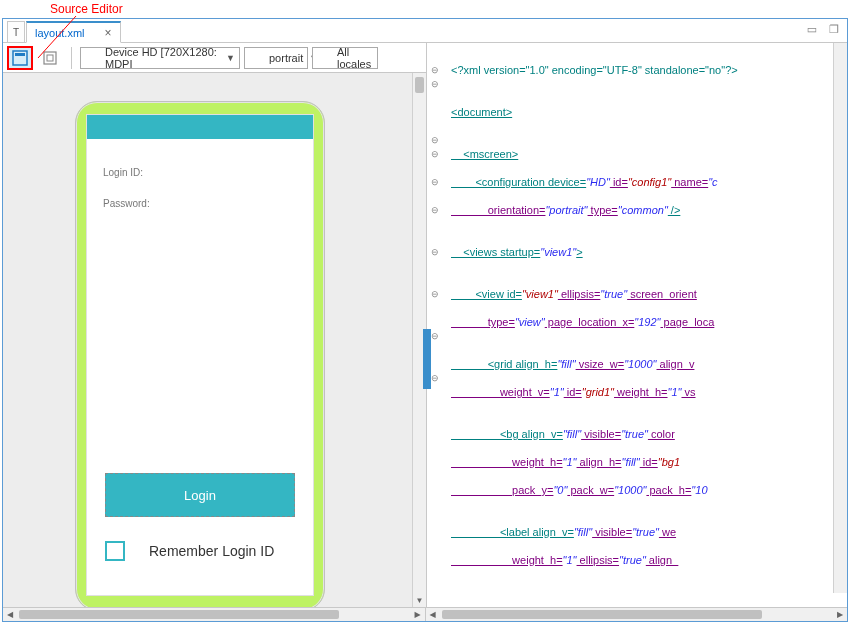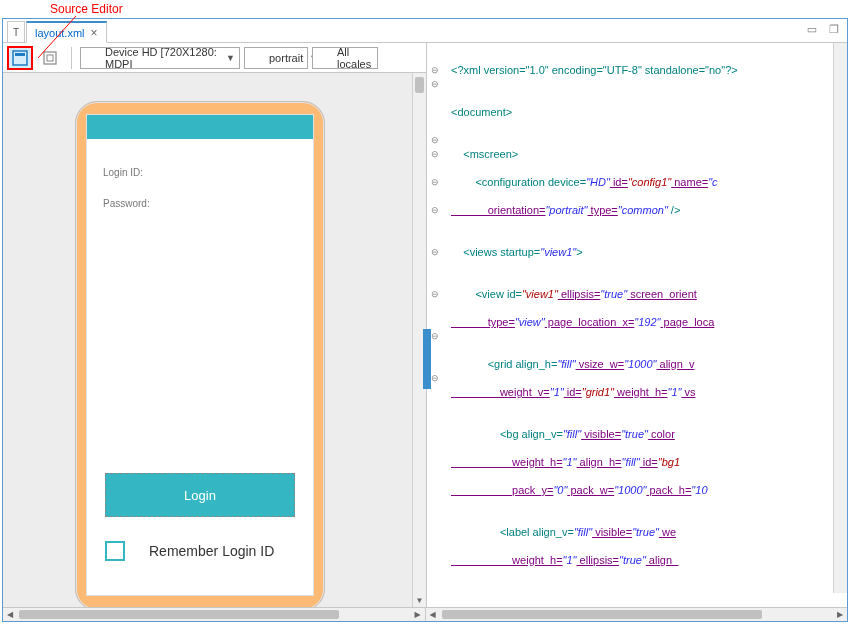--- a/index.html
+++ b/index.html
@@ -9,55 +9,55 @@
 .anno-line { position: absolute; top: 16px; left: 34px; width: 50px; height: 45px; z-index: 99; pointer-events:none; }
 .anno-line svg { width: 100%; height: 100%; }
 
 .window { position: absolute; top: 18px; left: 2px; width: 846px; height: 604px; border: 1px solid #5b9bd5; background: #fff; }
 
 .title-icons { position: absolute; top: 3px; right: 6px; display: flex; gap: 8px; }
 .title-icons span { width: 14px; height: 14px; font-size: 11px; color: #888; display:inline-flex; align-items:center; justify-content:center; cursor:pointer; }
 
 .tab-bar { height: 24px; border-bottom: 1px solid #c8c8c8; display: flex; align-items: stretch; padding-top:2px; padding-left:4px;}
 .file-icon { width:18px; display:flex; align-items:center; justify-content:center; font-size:10px; color:#555; border:1px solid #c8c8c8; border-bottom:none; margin-right:1px; background:#fdfdfd;}
-.tab { display:flex; align-items:center; padding: 0 8px; border: 1px solid #c8c8c8; border-bottom: 1px solid #fff; background:#fff; font-size: 11px; color:#0066cc; gap:6px; margin-bottom:-1px; border-top:2px solid #3a8ecb;}
+.tab { display:flex; align-items:center; padding: 0 8px; border: 1px solid #c8c8c8; border-bottom: 1px solid #fff; background:#fff; font-size: 11px; color:#0066cc; gap:20px; margin-bottom:-1px; border-top:2px solid #3a8ecb;}
 .tab .close { color:#666; font-size:12px; cursor:pointer; }
 
 .content { display:flex; height: calc(100% - 24px - 14px); }
 
 .left-pane { width: 424px; border-right:1px solid #c8c8c8; display:flex; flex-direction:column; }
 .toolbar { height: 30px; border-bottom:1px solid #c8c8c8; display:flex; align-items:center; padding:0 4px; gap:4px;}
 .toolbtn { width:26px; height:24px; border:1px solid transparent; display:flex; align-items:center; justify-content:center; cursor:pointer; }
 .toolbtn.active { border:2px solid #f00; background:#d6ecf8; }
 .toolbtn svg { width:16px; height:16px; }
 .tool-sep { width:1px; height:22px; background:#c8c8c8; margin:0 4px;}
 .dropdown { height:22px; border:1px solid #aaa; display:flex; align-items:center; padding:0 4px 0 24px; font-size:11px; color:#333; background:#fff; cursor:pointer; gap:6px;}
 .dropdown .arrow { color:#555; font-size:9px; margin-left:auto;}
 .dd-device { width:160px;} .dd-orient{width:64px;} .dd-locale{width:66px;}
 
 .canvas-area { flex:1; background:#ededed; position:relative; overflow:hidden;}
 .vscroll { position:absolute; right:0; top:0; bottom:0; width:14px; background:#f0f0f0; border-left:1px solid #d0d0d0;}
 .vscroll .thumb{ position:absolute; left:2px; right:2px; top:4px; height:16px; background:#c0c0c0; border-radius:2px;}
 .vscroll .arrow{ position:absolute; left:0; right:0; height:14px; display:flex; align-items:center; justify-content:center; font-size:8px; color:#666;}
 .vscroll .arrow.up{top:0;} .vscroll .arrow.down{bottom:0;}
 
-.phone { position:absolute; left:72px; top:28px; width:250px; height:510px; background:#fdba74; border-radius:22px; border:1px solid #c0c0c0; box-shadow:0 0 0 1px #e4e4e4 inset; }
+.phone { position:absolute; left:72px; top:28px; width:250px; height:510px; background:#bef264; border-radius:22px; border:1px solid #c0c0c0; box-shadow:0 0 0 1px #e4e4e4 inset; }
 .phone-inner{ position:absolute; left:10px; right:10px; top:12px; bottom:14px; background:#fff; border:1px solid #e0e0e0;}
 .statusbar{ height:24px; background:#34b6c3; }
 .form-area{ padding:28px 16px 0 16px;}
 .form-label{ font-size:10px; color:#777; margin-bottom:20px; }
 .login-btn{ position:absolute; left:18px; right:18px; bottom:78px; height:44px; background:#34b6c3; border:1px dashed #888; display:flex; align-items:center; justify-content:center; color:#fff; font-size:13px;}
 .remember{ position:absolute; left:18px; bottom:34px; display:flex; align-items:center; gap:24px; font-size:14px; color:#333;}
 .checkbox{ width:20px; height:20px; border:2px solid #34b6c3;}
 
 .right-pane { flex:1; display:flex; flex-direction:column; position:relative;}
 .code-area { flex:1; overflow:hidden; font-family: Consolas, monospace; font-size:11px; line-height:14px; padding:6px 0 0 4px; white-space:pre; color:#000; position:relative;}
 .gutter-fold{ position:absolute; left:4px; width:10px; color:#888; font-size:9px; }
 .code-line{ padding-left:20px; }
-.c-tag{color:#008080;} .c-attr{color:#800080;text-decoration:underline;} .c-val{color:#2a2af0; font-style:italic;} .c-decl{color:#008080;} .c-id{color:#b00000; font-style:italic;}
+.c-tag{color:#008080;text-decoration:underline;} .c-attr{color:#800080;text-decoration:underline;} .c-val{color:#2a2af0; font-style:italic;} .c-decl{color:#008080;} .c-id{color:#b00000; font-style:italic;}
 .right-vscroll{ position:absolute; right:0; top:0; bottom:14px; width:14px; background:#f0f0f0; border-left:1px solid #d0d0d0;}
 
 .bottom-scroll{ height:14px; border-top:1px solid #c8c8c8; display:flex;}
 .hs{ flex:1; background:#f0f0f0; position:relative;}
 .hs .btn{position:absolute; top:0; bottom:0; width:14px; display:flex; align-items:center; justify-content:center; font-size:8px; color:#666;}
 .hs .btn.l{left:0;} .hs .btn.r{right:0;}
 .hs .thumb{position:absolute; top:2px; bottom:2px; background:#c0c0c0; border-radius:2px;}
 .hs.left .thumb{left:16px; width:320px;}
 .hs.right .thumb{left:16px; width:320px;}
 

